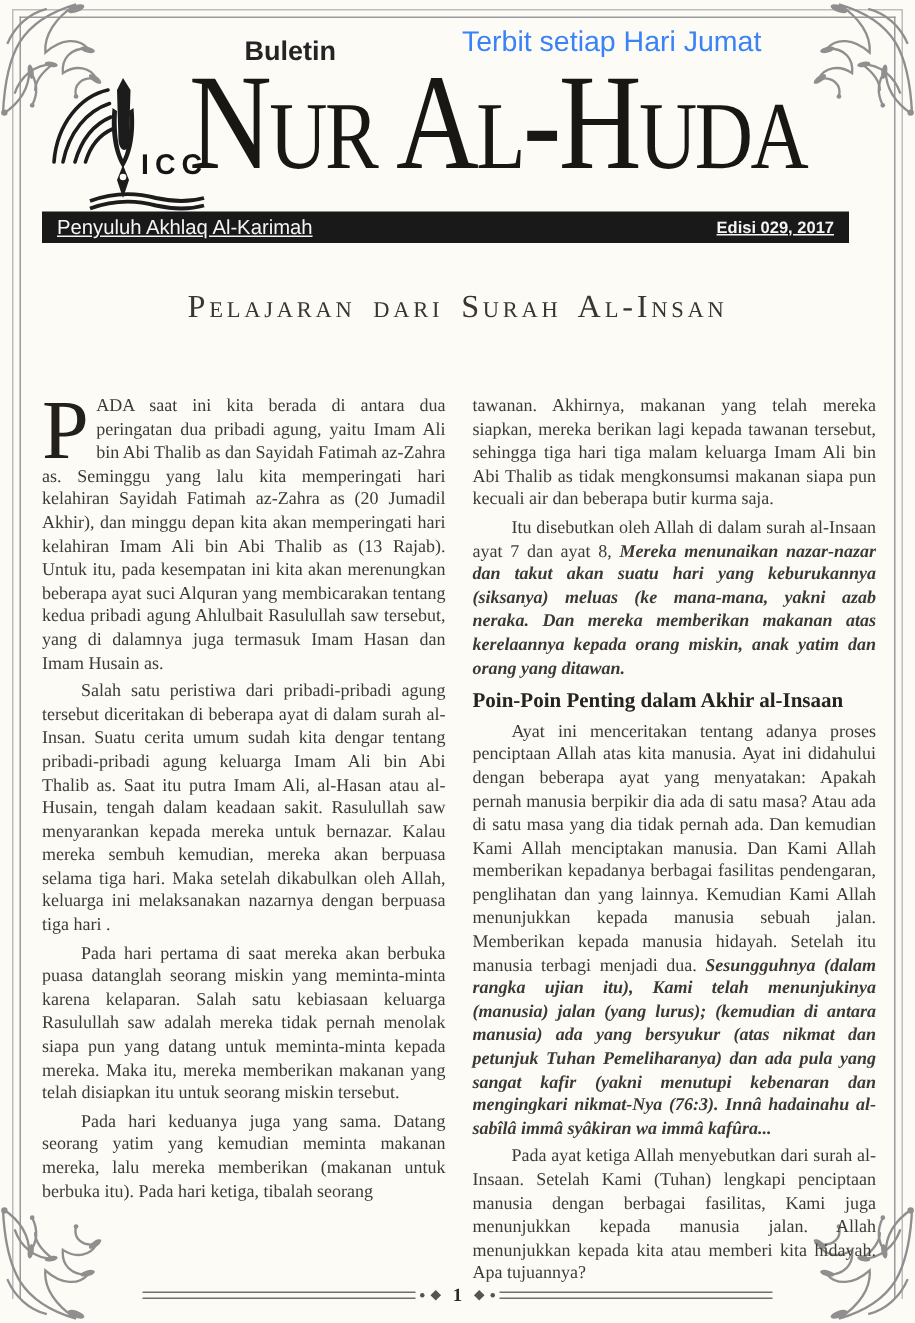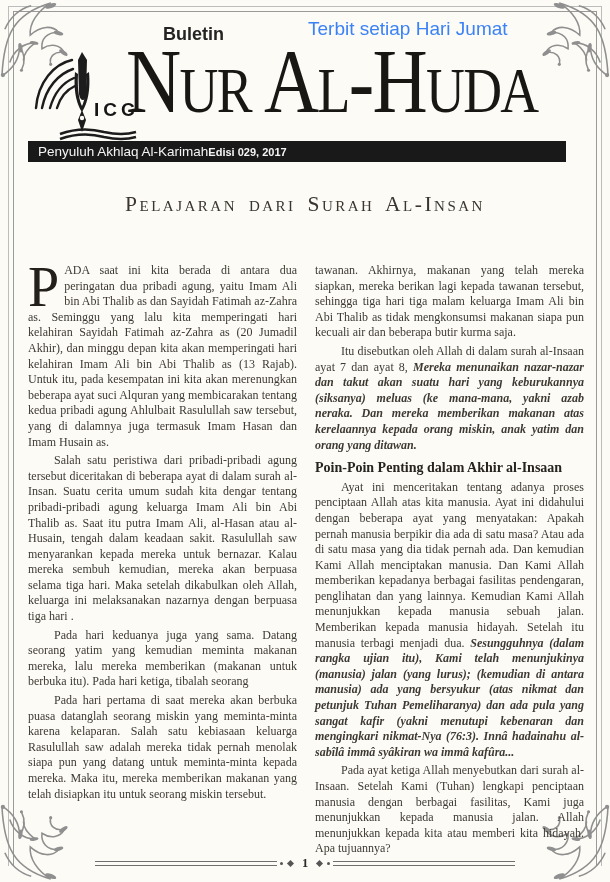--- a/index.html
+++ b/index.html
@@ -19,21 +19,21 @@
   .corner.tr{top:0;right:0;transform:scaleX(-1);}
   .corner.bl{bottom:0;left:0;transform:scaleY(-1);}
   .corner.br{bottom:0;right:0;transform:scale(-1,-1);}
 
   
   .buletin{position:absolute;top:24px;left:163px;font-family:"Liberation Sans",sans-serif;font-weight:bold;font-size:18px;color:#242424;}
   .tagline{position:absolute;top:18px;left:308px;font-family:"Liberation Sans",sans-serif;font-size:19px;color:#3b82f6;}
   .logo{position:absolute;top:50px;left:28px;width:112px;height:92px;}
   .masthead{position:absolute;top:36px;left:126px;font-size:91px;font-variant:small-caps;color:#191714;white-space:nowrap;transform:scaleX(0.84);transform-origin:left top;letter-spacing:-2px;line-height:1;}
 
-  .bar{position:absolute;top:141px;left:28px;right:44px;height:21px;background:var(--bar_bg);display:flex;align-items:center;justify-content:flex-start;font-family:"Liberation Sans",sans-serif;color:var(--bar_text);}
+  .bar{position:absolute;top:141px;left:28px;right:44px;height:21px;background:var(--bar_bg);display:flex;align-items:center;justify-content:space-between;font-family:"Liberation Sans",sans-serif;color:var(--bar_text);text-decoration:underline;}
   .bar .l{font-size:13.5px;padding-left:10px;}
   .bar .r{font-size:11px;font-weight:bold;padding-right:10px;}
 
   .title{position:absolute;top:192px;left:0;width:100%;text-align:center;font-size:21.5px;font-variant:small-caps;letter-spacing:2.5px;word-spacing:4px;color:#3a362f;}
 
   
   .cols{position:absolute;top:263px;left:28px;width:556px;height:596px;display:flex;gap:18px;overflow:hidden;}
   .col{flex:1;min-width:0;font-size:12px;line-height:15.6px;color:var(--ink);text-align:justify;}
   .para{margin:0 0 3px 0;}
   .para.indent{text-indent:26px;}
@@ -158,22 +158,22 @@
     <span class="l">Penyuluh Akhlaq Al-Karimah</span>
     <span class="r">Edisi 029, 2017</span>
   </div>
 
   <div class="title">Pelajaran dari Surah Al-Insan</div>
 
   <div class="cols">
     <div class="col" id="col-left">
         <p class="para"><span class="dropcap">P</span><span>ADA saat ini kita berada di antara dua peringatan dua pribadi agung, yaitu Imam Ali bin Abi Thalib as dan Sayidah Fatimah az-Zahra as. Seminggu yang lalu kita memperingati hari kelahiran Sayidah Fatimah az-Zahra as (20 Jumadil Akhir), dan minggu depan kita akan memperingati hari kelahiran Imam Ali bin Abi Thalib as (13 Rajab). Untuk itu, pada kesempatan ini kita akan merenungkan  beberapa ayat suci Alquran yang membicarakan tentang kedua pribadi agung Ahlulbait Rasulullah saw  tersebut, yang di dalamnya juga termasuk Imam Hasan dan Imam Husain as.</span></p>
         <p class="para indent"><span>Salah satu peristiwa dari pribadi-pribadi agung tersebut diceritakan di beberapa ayat di dalam surah al-Insan. Suatu cerita umum sudah kita dengar tentang pribadi-pribadi agung keluarga Imam Ali bin Abi Thalib as. Saat itu putra Imam Ali,  al-Hasan atau al-Husain, tengah dalam keadaan sakit. Rasulullah saw menyarankan kepada mereka untuk bernazar. Kalau mereka sembuh kemudian, mereka akan berpuasa selama tiga hari. Maka setelah dikabulkan oleh Allah, keluarga ini melaksanakan nazarnya dengan berpuasa tiga hari .</span></p>
+        <p class="para indent"><span>Pada hari pertama di saat mereka akan berbuka puasa datanglah seorang miskin yang meminta-minta karena kelaparan. Salah satu kebiasaan keluarga Rasulullah saw adalah mereka tidak pernah menolak siapa pun yang datang untuk meminta-minta kepada mereka. Maka itu, mereka memberikan makanan yang telah disiapkan itu untuk seorang miskin tersebut.</span></p>
         <p class="para indent"><span>Pada  hari keduanya juga yang sama. Datang seorang yatim yang kemudian meminta makanan mereka, lalu mereka memberikan (makanan untuk berbuka itu). Pada hari ketiga, tibalah  seorang</span></p>
-        <p class="para indent"><span>Pada hari pertama di saat mereka akan berbuka puasa datanglah seorang miskin yang meminta-minta karena kelaparan. Salah satu kebiasaan keluarga Rasulullah saw adalah mereka tidak pernah menolak siapa pun yang datang untuk meminta-minta kepada mereka. Maka itu, mereka memberikan makanan yang telah disiapkan itu untuk seorang miskin tersebut.</span></p>
       </div>
     <div class="col" id="col-right">
         <p class="para"><span>tawanan.  Akhirnya, makanan yang telah mereka siapkan, mereka berikan lagi kepada tawanan tersebut, sehingga tiga hari tiga malam keluarga Imam Ali bin Abi Thalib as tidak mengkonsumsi makanan siapa pun kecuali air dan beberapa butir kurma saja.</span></p>
         <p class="para indent"><span>Itu disebutkan oleh Allah di dalam surah al-Insaan ayat 7 dan ayat 8,  </span><span class="it">Mereka menunaikan nazar-nazar dan takut akan suatu hari yang keburukannya (siksanya) meluas (ke mana-mana, yakni azab neraka. Dan mereka memberikan makanan atas kerelaannya kepada orang miskin, anak yatim dan orang yang ditawan.</span></p>
         <h3 class="col-heading">Poin-Poin Penting dalam Akhir al-Insaan</h3>
         <p class="para indent"><span>Ayat ini menceritakan tentang adanya proses penciptaan Allah atas kita manusia. Ayat ini didahului dengan beberapa ayat yang menyatakan: Apakah pernah manusia berpikir dia ada di satu masa? Atau ada di satu masa yang dia tidak pernah ada. Dan kemudian Kami Allah menciptakan manusia. Dan Kami Allah memberikan kepadanya berbagai fasilitas pendengaran, penglihatan dan yang lainnya. Kemudian Kami Allah menunjukkan kepada manusia sebuah jalan. Memberikan kepada manusia hidayah. Setelah itu manusia terbagi menjadi dua. </span><span class="it">Sesungguhnya (dalam rangka ujian itu), Kami telah menunjukinya (manusia) jalan (yang lurus); (kemudian di antara manusia) ada yang bersyukur (atas nikmat dan petunjuk Tuhan Pemeliharanya) dan ada pula yang sangat kafir (yakni menutupi kebenaran dan mengingkari nikmat-Nya (76:3). Innâ  hadainahu al-sabîlâ immâ syâkiran wa immâ kafûra...</span></p>
         <p class="para indent"><span>Pada ayat ketiga Allah menyebutkan dari surah al-Insaan. Setelah Kami (Tuhan) lengkapi penciptaan  manusia dengan berbagai fasilitas, Kami juga menunjukkan kepada manusia jalan. Allah menunjukkan kepada kita atau memberi kita hidayah. Apa tujuannya?</span></p>
       </div>
   </div>
 

